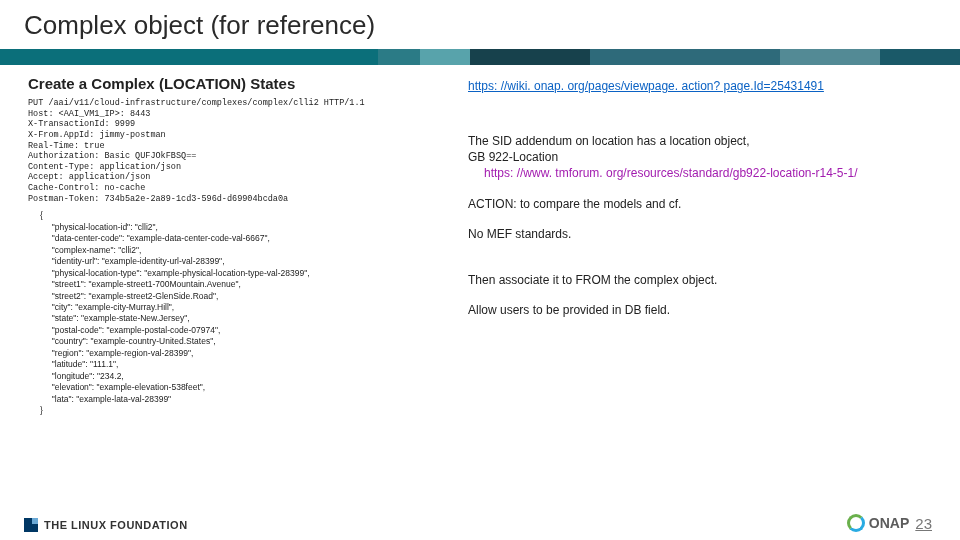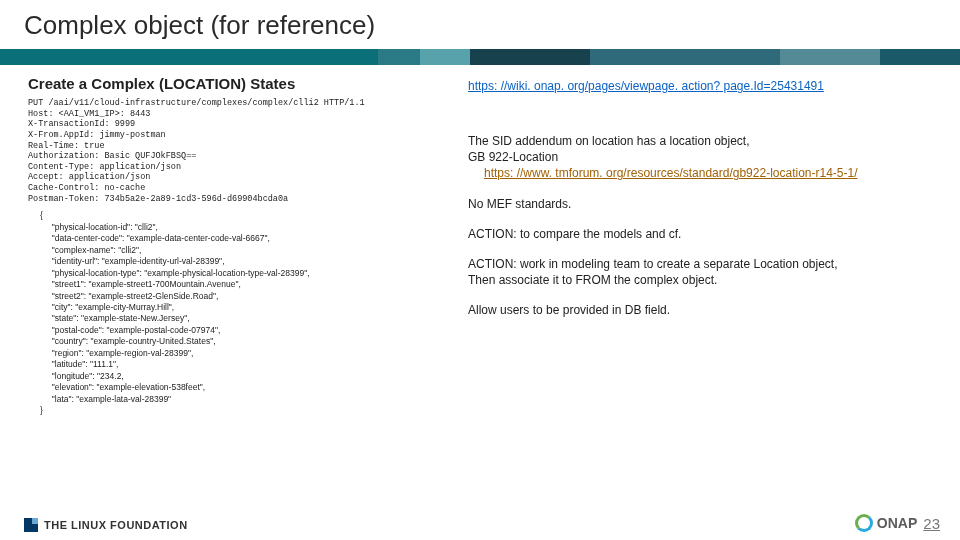--- a/index.html
+++ b/index.html
@@ -77,29 +77,28 @@
     font-size: 12px;
     display: block;
     margin-bottom: 40px;
   }
   .note {
     font-size: 12px;
     line-height: 1.35;
     margin-bottom: 14px;
   }
   .note .inline-link {
-    color: #a16207;
-    text-decoration: underline;
+    color: #a21caf;
     padding-left: 16px;
   }
   .footer {
     position: absolute;
     bottom: 8px;
     left: 24px;
-    right: 20px;
+    right: 28px;
     display: flex;
     justify-content: space-between;
     align-items: flex-end;
     text-align: center;
   }
   .lf-logo {
     display: flex;
     align-items: center;
     font-size: 11px;
     font-weight: 700;
@@ -200,26 +199,26 @@
 
     <div class="right">
       <a class="link">https: //wiki. onap. org/pages/viewpage. action? page.Id=25431491</a>
 
       <div class="note">
         <span>The SID addendum on location has a location object,</span><br>
         <span>GB 922-Location</span><br>
         <span class="inline-link">https: //www. tmforum. org/resources/standard/gb922-location-r14-5-1/</span>
       </div>
 
+      <div class="note">ACTION: to compare the models and cf.</div>
+
       <div class="note">No MEF standards.</div>
 
-      <div class="note">ACTION: to compare the models and cf.</div>
-
       <div class="note">
-        <span>ACTION: work in modeling team to create a separate Location object,</span><br>
+        <br>
         <span>Then associate it to FROM the complex object.</span>
       </div>
 
       <div class="note">Allow users to be provided in DB field.</div>
     </div>
   </div>
 
   <div class="footer">
     <div class="lf-logo">
       <div class="lf-mark"></div>

